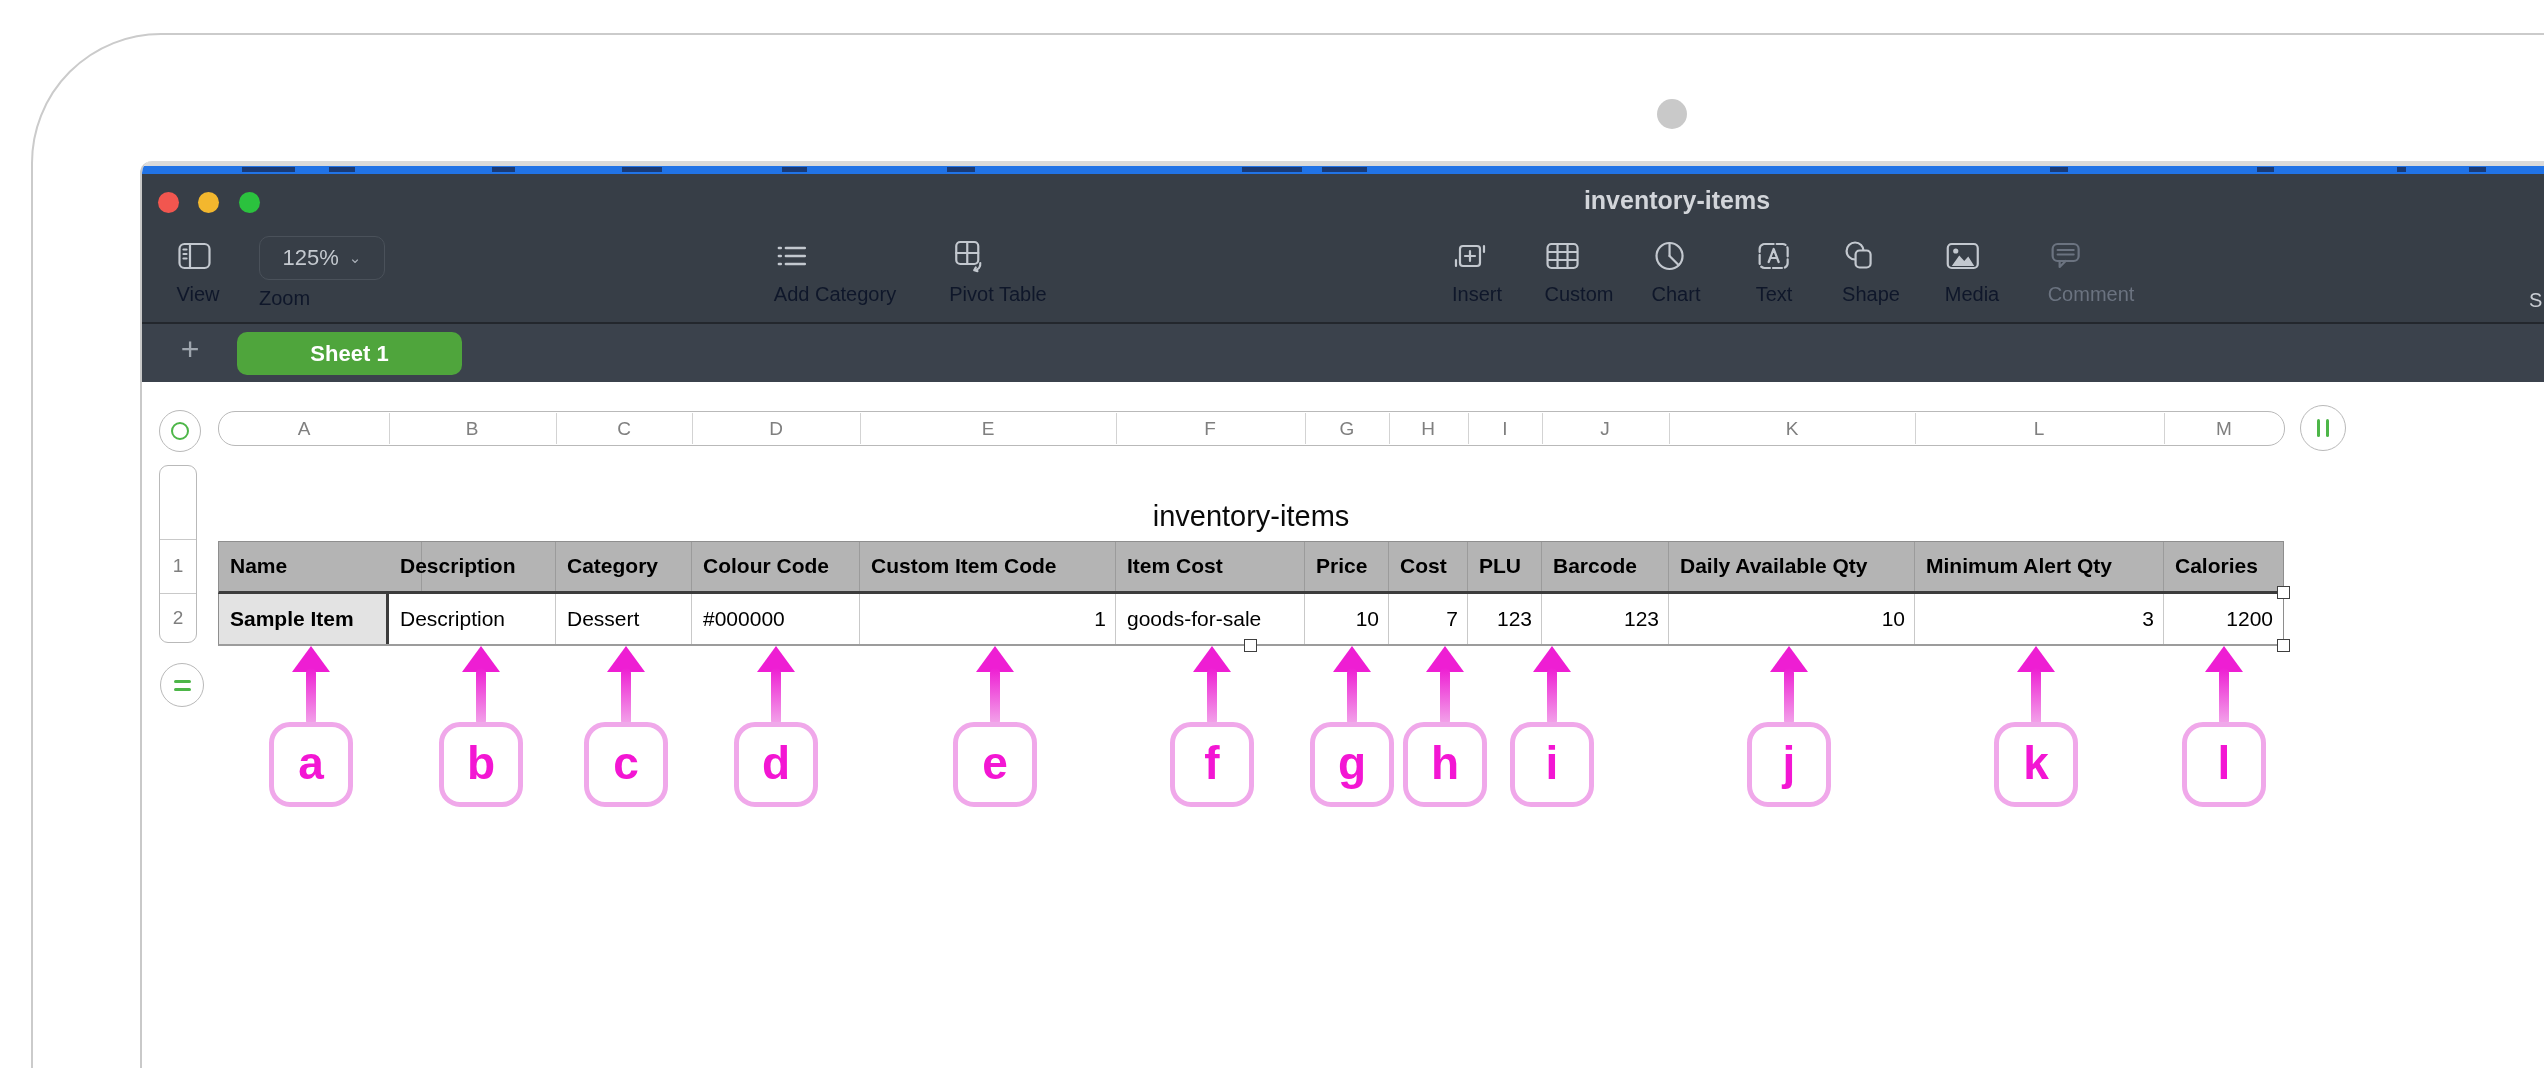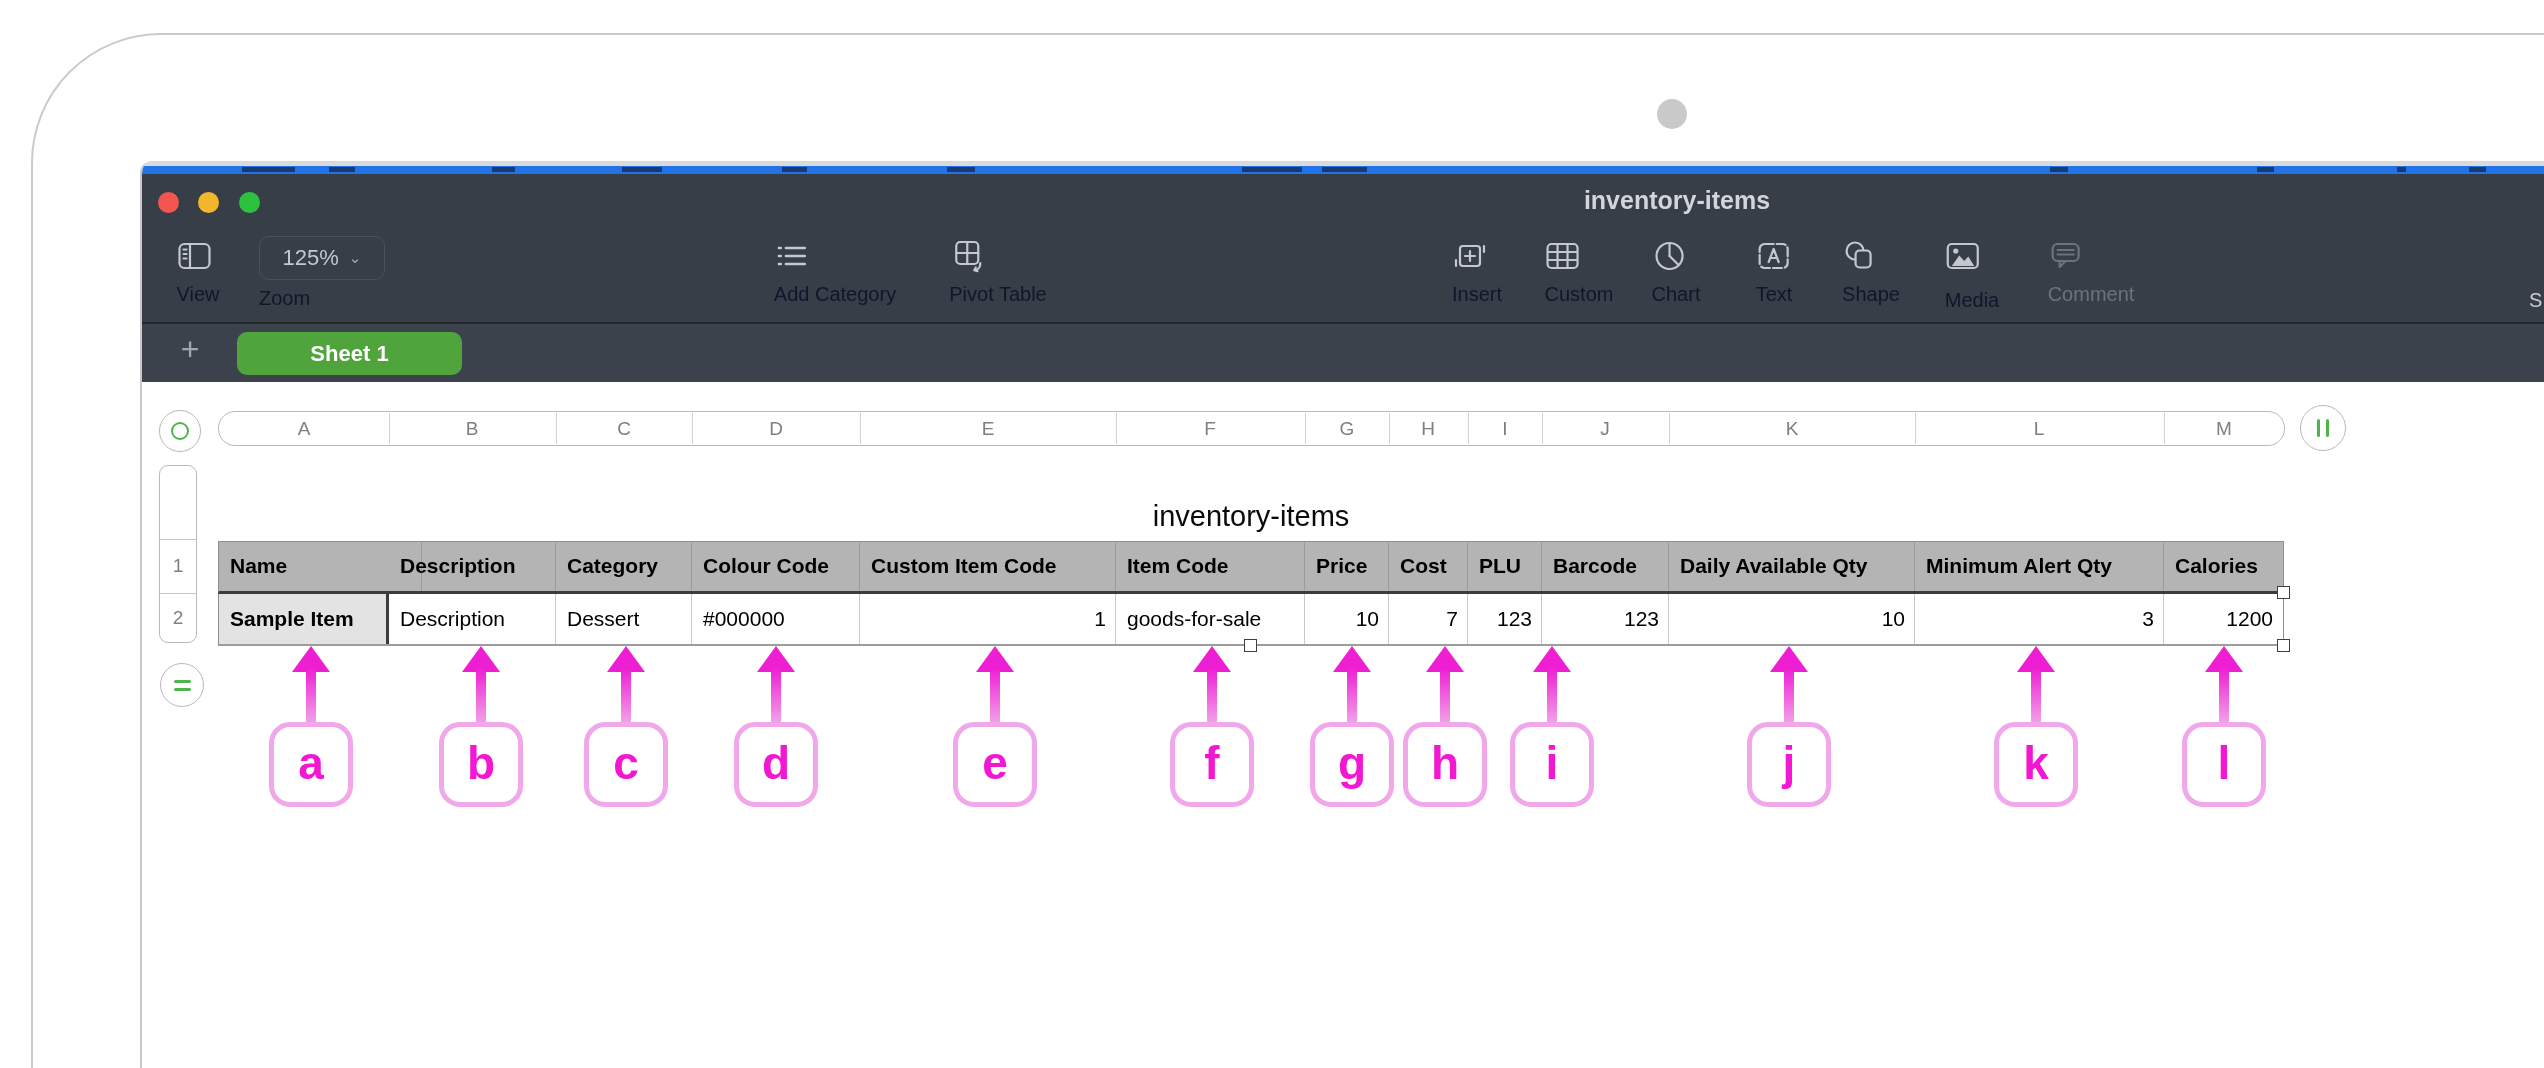--- a/index.html
+++ b/index.html
@@ -202,21 +202,21 @@
     <div class="tb-item" style="left:1729px;">
       <div class="icon-slot">
         <svg width="36" height="32" viewBox="0 0 36 32" fill="none" stroke="#c3c8cf" stroke-width="2.2">
           <circle cx="13" cy="11" r="8.5"></circle>
           <rect x="13.5" y="10.5" width="15" height="17" rx="4" fill="#373e47"></rect>
         </svg>
       </div>
       <div class="tb-label">Shape</div>
     </div>
 
-    <div class="tb-item" style="left:1830px;gap:6px;">
+    <div class="tb-item" style="left:1830px;">
       <div class="icon-slot">
         <svg width="36" height="32" viewBox="0 0 36 32" fill="none" stroke="#c3c8cf" stroke-width="2.2" stroke-linejoin="round">
           <rect x="3" y="4" width="30" height="24" rx="4"></rect>
           <circle cx="11" cy="11" r="2.6" fill="#c3c8cf" stroke="none"></circle>
           <path d="M7 26 L14.5 15.5 L19.5 21 L23.5 16.5 L29.5 26 Z" fill="#c3c8cf" stroke="none"></path>
         </svg>
       </div>
       <div class="tb-label">Media</div>
     </div>
 
@@ -292,21 +292,21 @@
   </div>
 
   <div class="abs" id="tbl-title">inventory-items</div>
 
   <div class="abs" id="tbl-head">
     <div class="hcell" style="left:0;width:203px;">Name</div>
     <div class="hcell" style="left:170px;width:167px;">Description</div>
     <div class="hcell" style="left:337px;width:136px;">Category</div>
     <div class="hcell" style="left:473px;width:168px;">Colour Code</div>
     <div class="hcell" style="left:641px;width:256px;">Custom Item Code</div>
-    <div class="hcell" style="left:897px;width:189px;">Item Code</div>
+    <div class="hcell" style="left:897px;width:189px;">Item Cost</div>
     <div class="hcell" style="left:1086px;width:84px;">Price</div>
     <div class="hcell" style="left:1170px;width:79px;">Cost</div>
     <div class="hcell" style="left:1249px;width:74px;">PLU</div>
     <div class="hcell" style="left:1323px;width:127px;">Barcode</div>
     <div class="hcell" style="left:1450px;width:246px;">Daily Available Qty</div>
     <div class="hcell" style="left:1696px;width:249px;">Minimum Alert Qty</div>
     <div class="hcell nob" style="left:1945px;width:118px;">Calories</div>
   </div>
 
   <div class="abs" id="tbl-body">

